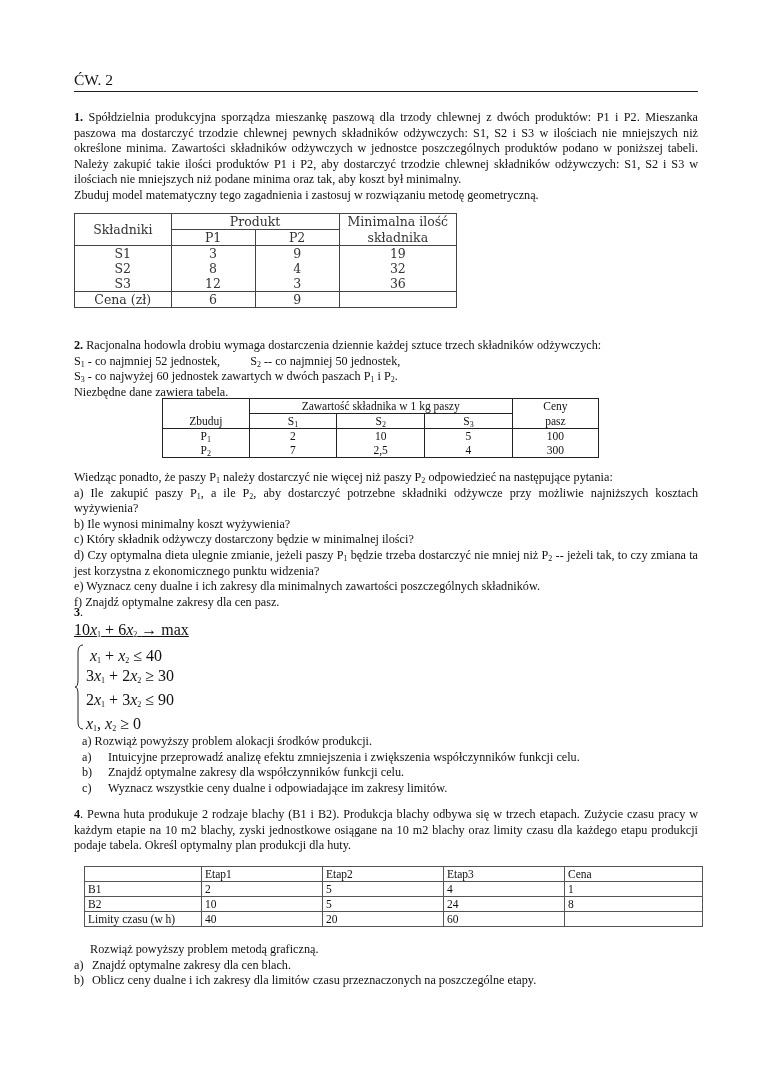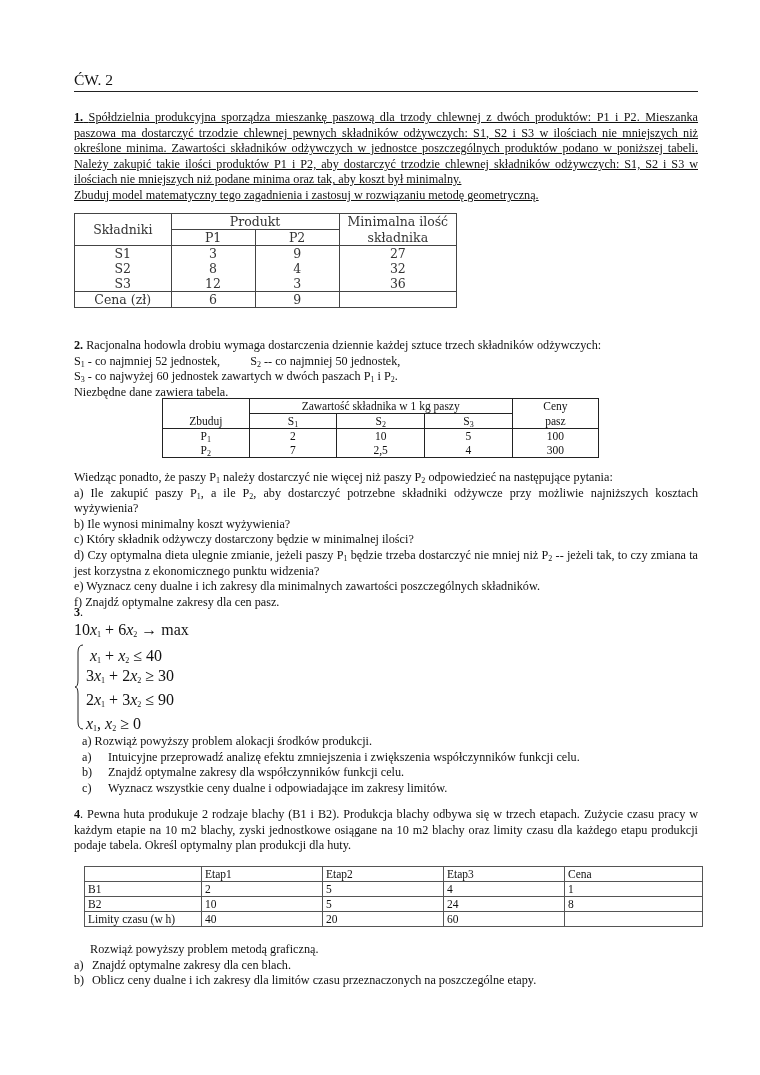--- a/index.html
+++ b/index.html
@@ -29,42 +29,42 @@
 </style>
 </head>
 <body>
 
 <div class="page">
   <div class="header">
     <span>ĆW. 2</span>
   </div>
 </div>
 
-<div class="abs" style="left:74px; top:110px; width:624px;text-decoration:underline;">
+<div class="abs" style="left:74px; top:110px; width:624px;">
   <p class="p"><b>1.</b> <span>Spółdzielnia produkcyjna sporządza mieszankę paszową dla trzody chlewnej z dwóch produktów: P1 i P2. Mieszanka paszowa ma dostarczyć trzodzie chlewnej pewnych składników odżywczych: S1, S2 i S3 w ilościach nie mniejszych niż określone minima. Zawartości składników odżywczych w jednostce poszczególnych produktów podano w poniższej tabeli. Należy zakupić takie ilości produktów P1 i P2, aby dostarczyć trzodzie chlewnej składników odżywczych: S1, S2 i S3 w ilościach nie mniejszych niż podane minima oraz tak, aby koszt był minimalny.</span></p>
   <p class="p">Zbuduj model matematyczny tego zagadnienia i zastosuj w rozwiązaniu metodę geometryczną.</p>
 </div>
 
 <table class="t1">
   <tbody>
       <tr>
     <td rowspan="2" style="width:92px">Składniki</td>
     <td colspan="2">Produkt</td>
     <td style="width:112px;border-bottom:none">Minimalna ilość</td>
   </tr>
   <tr>
     <td style="width:80px">P1</td>
     <td style="width:80px">P2</td>
     <td style="border-top:none">składnika</td>
   </tr>
   <tr>
     <td class="nob" style="border-top:1px solid #444">S1</td>
     <td class="nob" style="border-top:1px solid #444">3</td>
     <td class="nob" style="border-top:1px solid #444">9</td>
-    <td class="nob" style="border-top:1px solid #444">27</td>
+    <td class="nob" style="border-top:1px solid #444">19</td>
   </tr>
   <tr>
     <td class="nob">S2</td>
     <td class="nob">8</td>
     <td class="nob">4</td>
     <td class="nob">32</td>
   </tr>
   <tr>
     <td class="nob" style="border-bottom:1px solid #444">S3</td>
     <td class="nob" style="border-bottom:1px solid #444">12</td>
@@ -123,21 +123,21 @@
   <p class="p"><span>a) Ile zakupić paszy P</span><sub>1</sub><span>, a ile P</span><sub>2</sub><span>, aby dostarczyć potrzebne składniki odżywcze przy możliwie najniższych kosztach wyżywienia?</span></p>
   <p class="p">b) Ile wynosi minimalny koszt wyżywienia?</p>
   <p class="p">c) Który składnik odżywczy dostarczony będzie w minimalnej ilości?</p>
   <p class="p"><span>d) Czy optymalna dieta ulegnie zmianie, jeżeli paszy P</span><sub>1</sub><span> będzie trzeba dostarczyć nie mniej niż P</span><sub>2</sub><span> -- jeżeli tak, to czy zmiana ta jest korzystna z ekonomicznego punktu widzenia?</span></p>
   <p class="p">e) Wyznacz ceny dualne i ich zakresy dla minimalnych zawartości poszczególnych składników.</p>
   <p class="p">f) Znajdź optymalne zakresy dla cen pasz.</p>
 </div>
 
 <div class="abs" style="left:74px; top:605px;"><b>3</b><span>.</span></div>
 
-<div class="abs math" style="left:74px; top:622px;">
+<div class="abs math" style="left:74px; top:622px;text-decoration:underline;">
   <span>10</span><i>x</i><sub>1</sub>
   <span>+ 6</span><i>x</i><sub>2</sub>
   <span>→ max</span>
 </div>
 
 <div class="abs" style="left:74px; top:644px; width:10px; height:86px;">
   <svg width="10" height="86" viewBox="0 0 10 86">
       <path d="M9 1 Q4 1 4 8 L4 36 Q4 43 1 43 Q4 43 4 50 L4 78 Q4 85 9 85" fill="none" stroke="#222" stroke-width="1"></path>
     </svg>
 </div>

